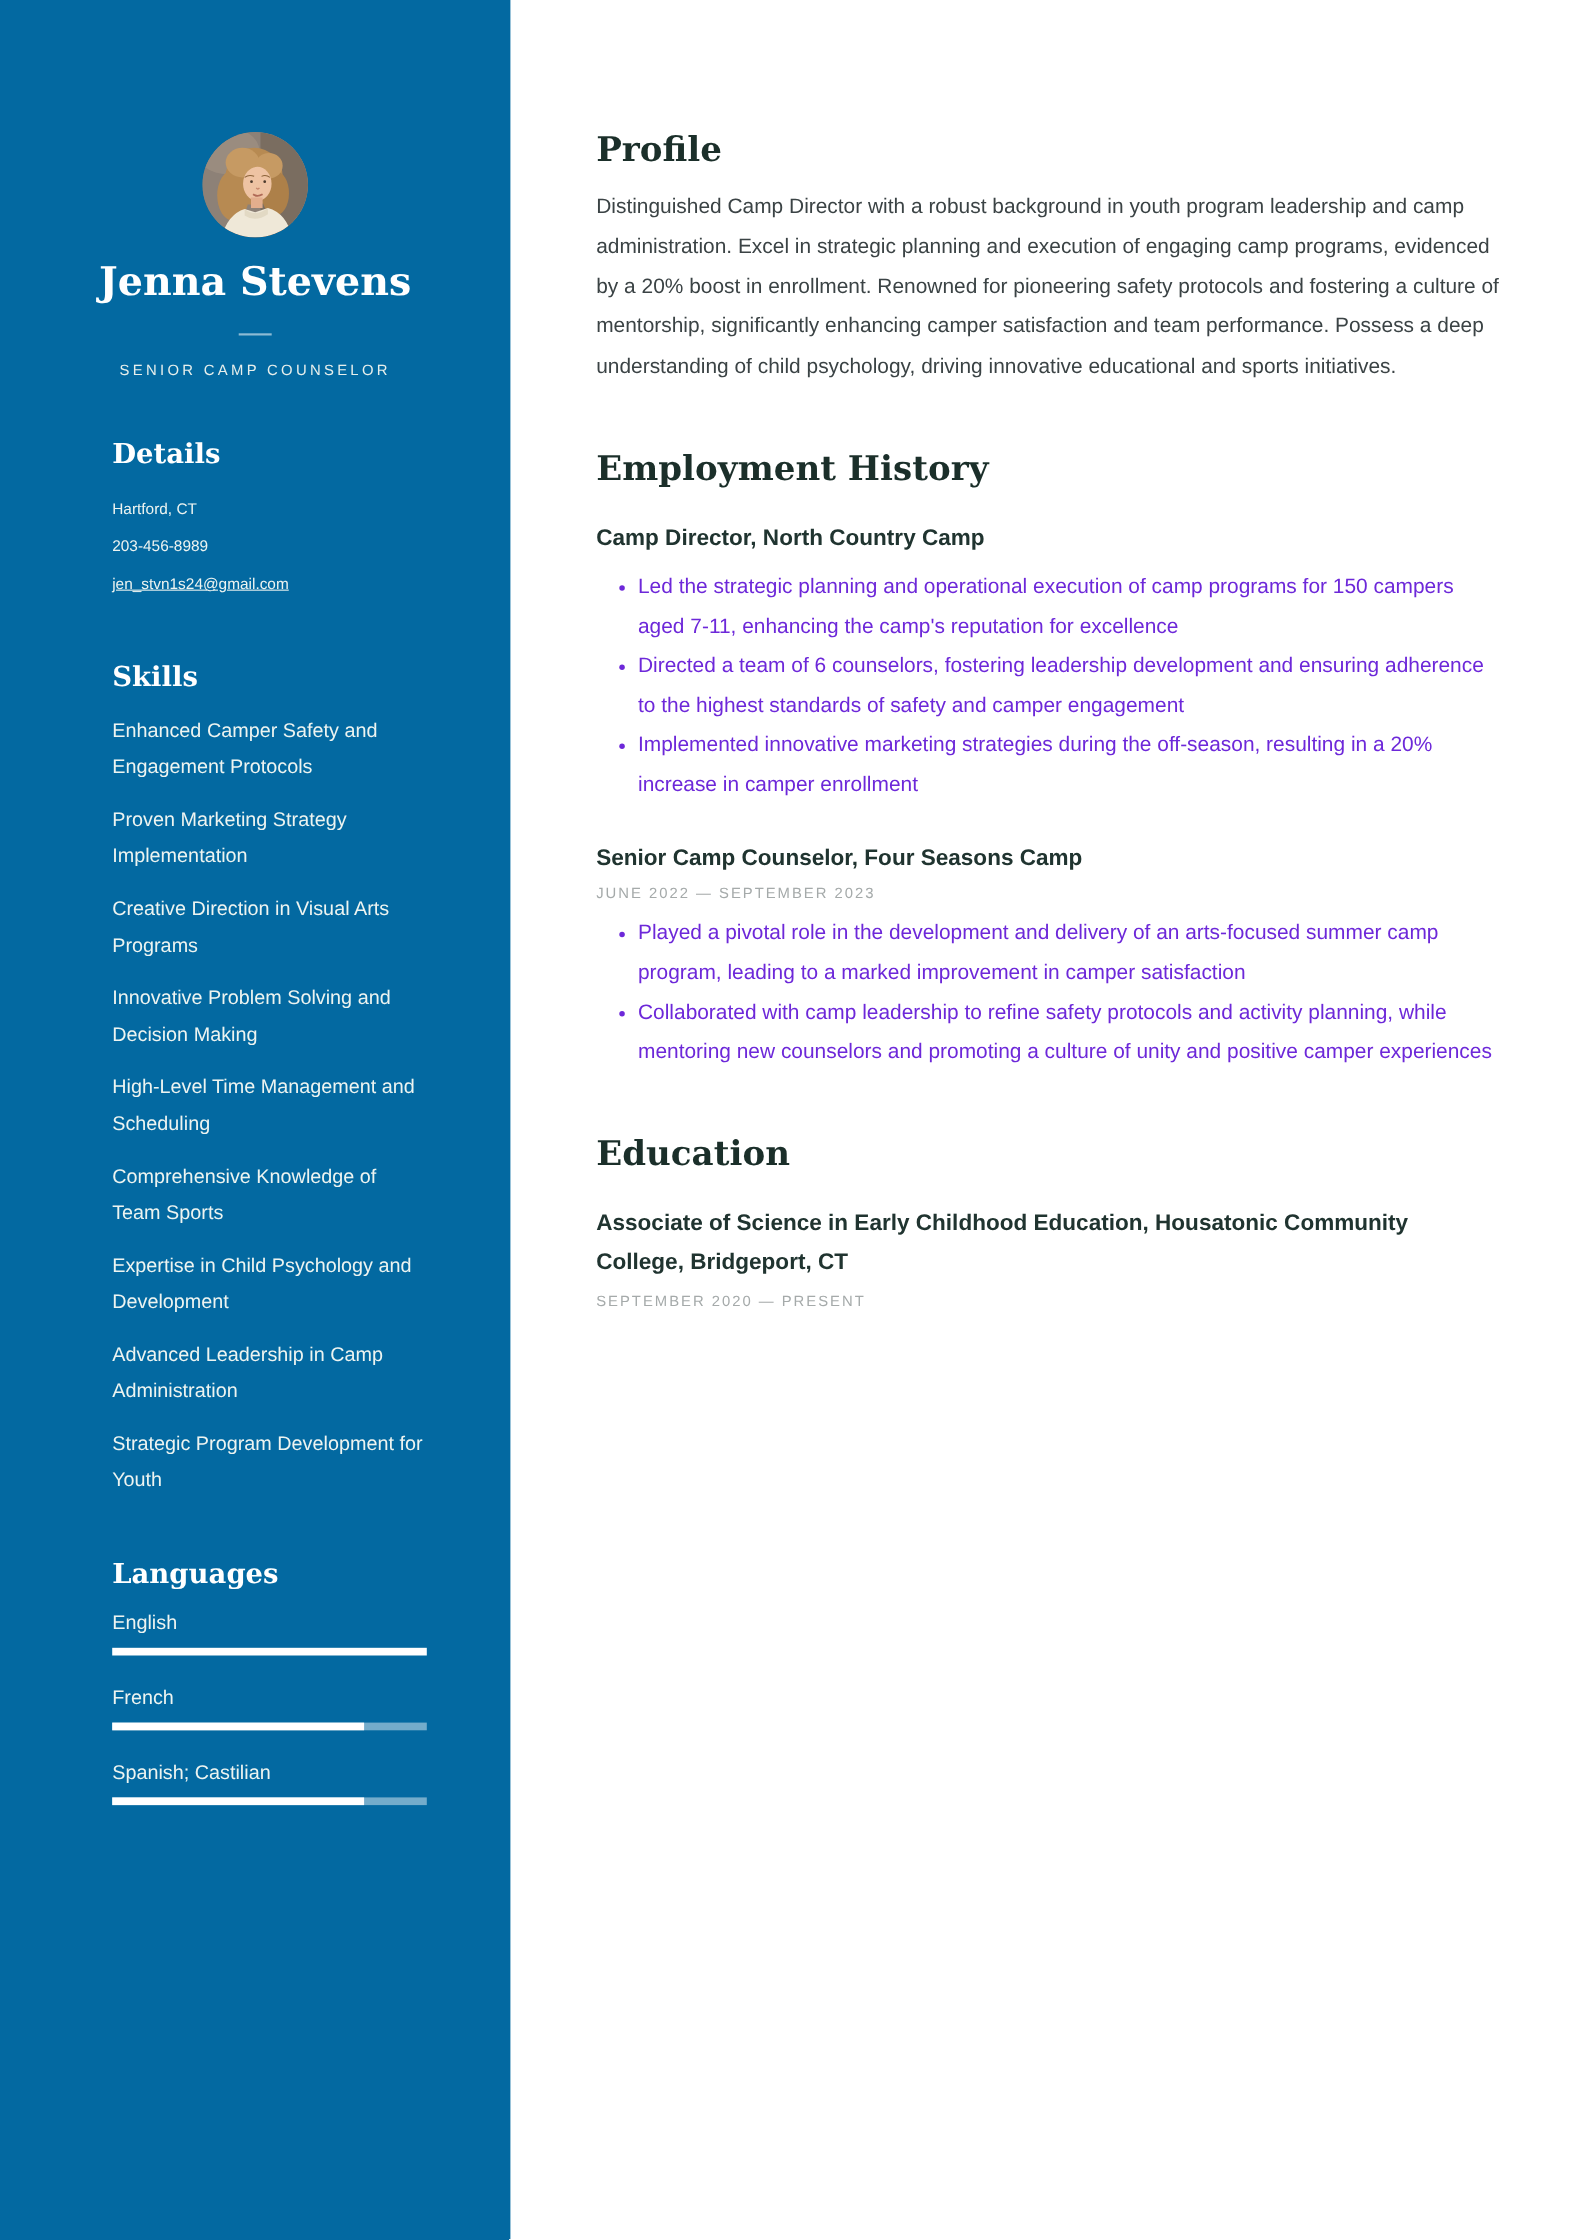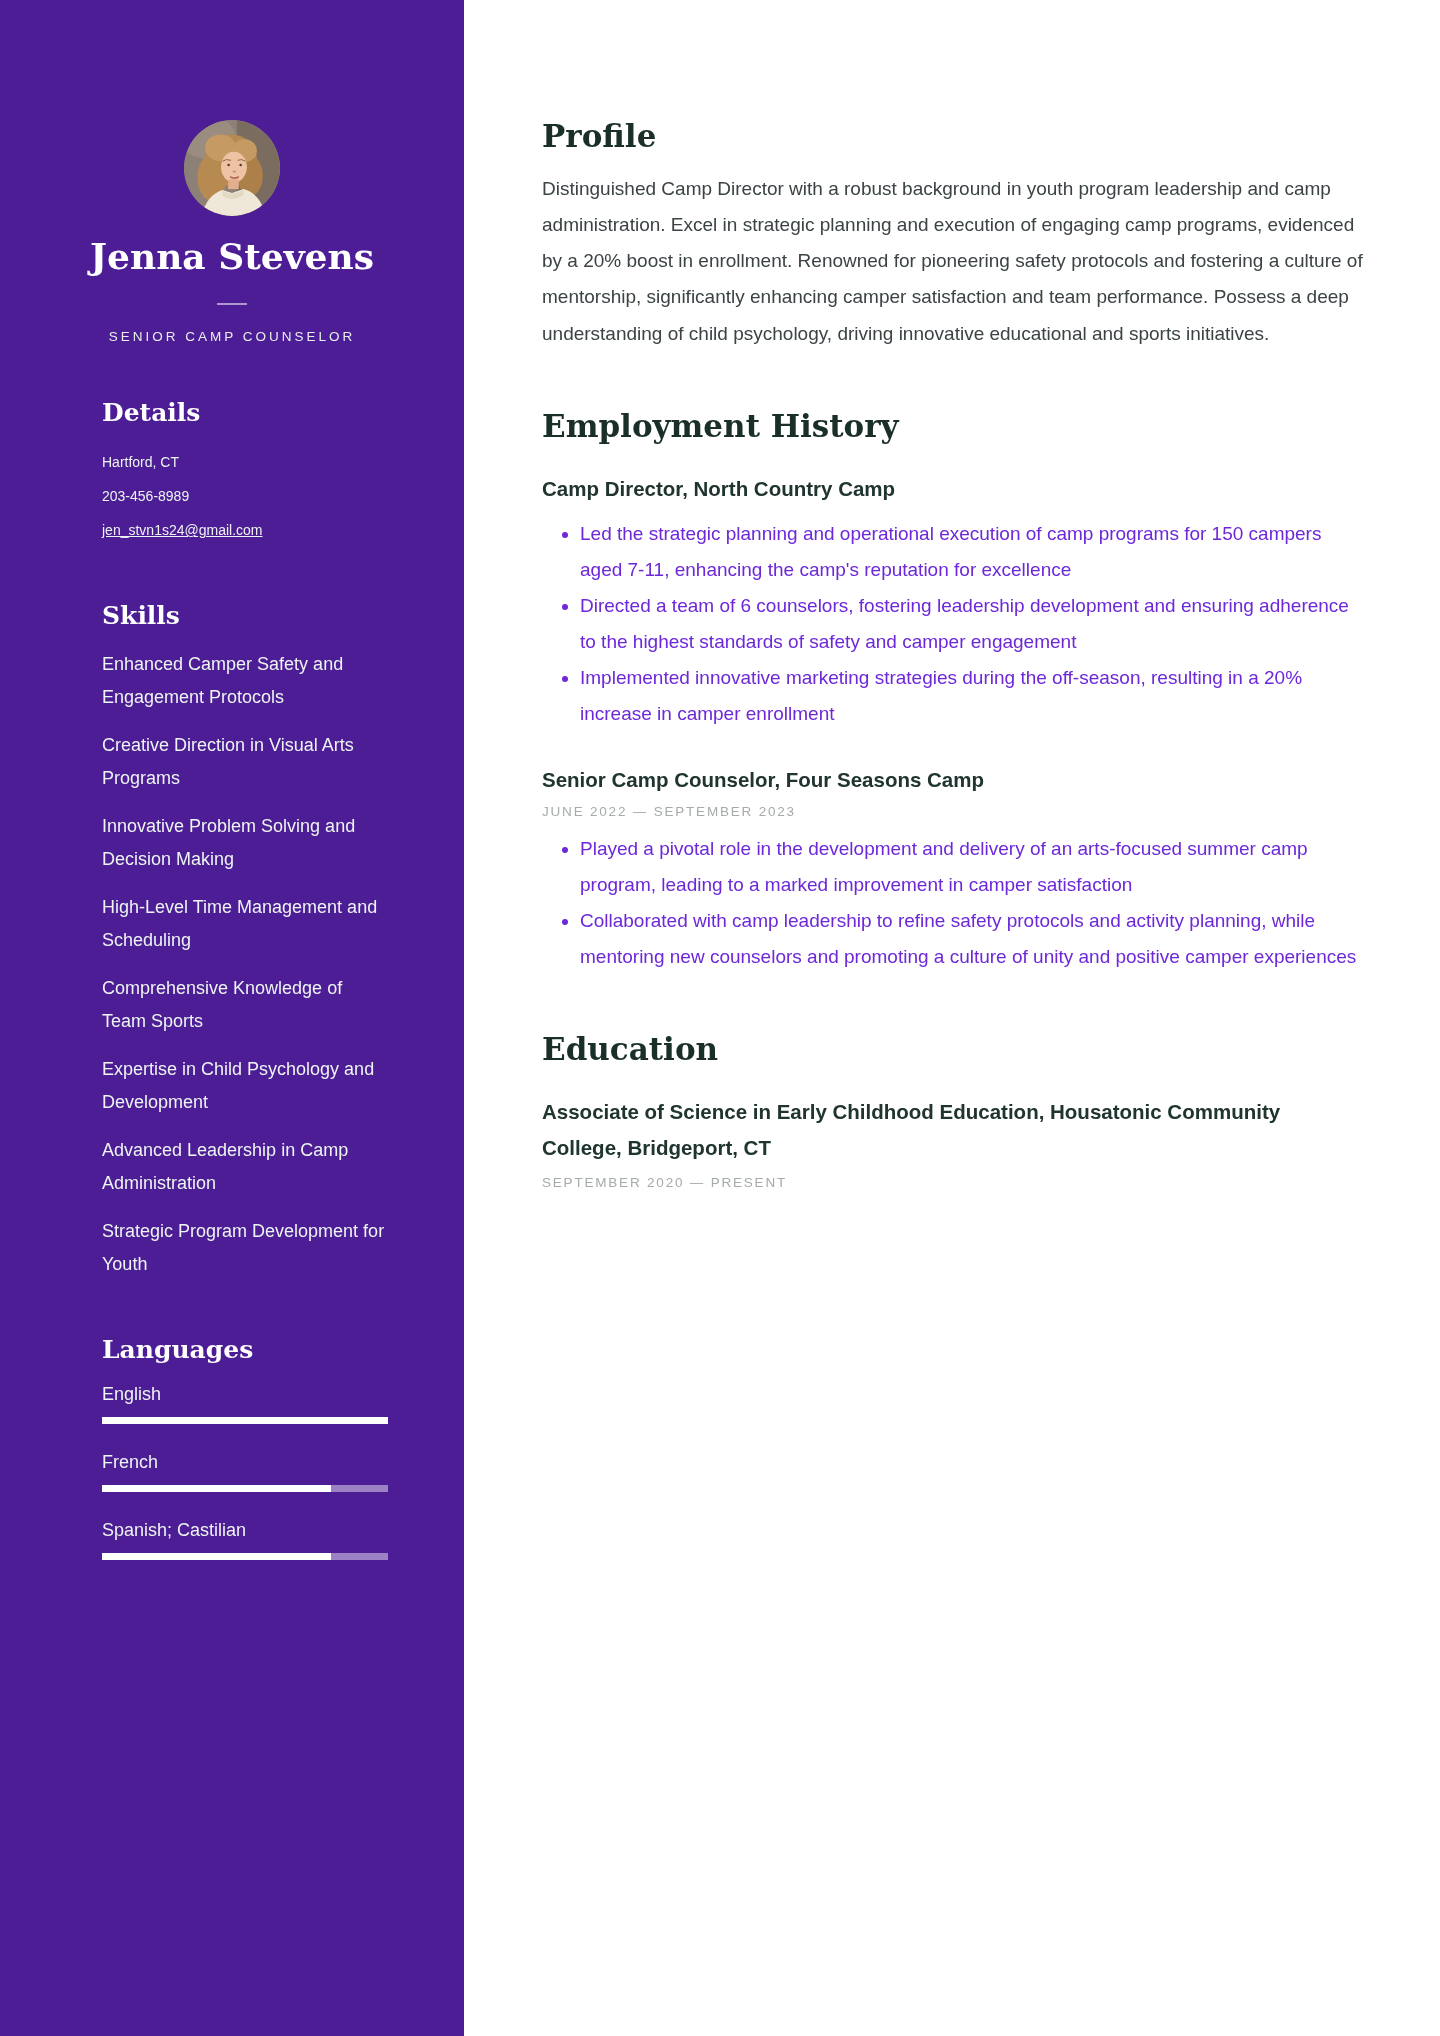--- a/index.html
+++ b/index.html
@@ -1,20 +1,20 @@
 <!DOCTYPE html>
 <html><head>
 <meta charset="utf-8">
 <style>
   html,body{margin:0;padding:0;background:#ffffff;}
   body{width:1440px;font-family:"Liberation Sans","DejaVu Sans",sans-serif;}
   .page{display:flex;width:1440px;height:2036px;background:#ffffff;overflow:hidden;}
 
   
-  .sidebar{width:464px;min-width:464px;background:#4c1d95;color:#edf4f1;box-sizing:border-box;}
+  .sidebar{width:464px;min-width:464px;background:#0369a1;color:#edf4f1;box-sizing:border-box;}
   .side-header{text-align:center;margin-top:120px;}
   .avatar{width:96px;height:96px;border-radius:50%;overflow:hidden;margin:0 auto;background:#8d8177;}
   .avatar svg{display:block;width:100%;height:100%;}
   .name{font-family:"DejaVu Serif","Liberation Serif",serif;font-weight:700;font-size:36px;line-height:1.15;color:#ffffff;margin:20px 12px 0;}
   .divider{width:30px;height:2px;background:rgba(255,255,255,0.55);margin:26px auto 0;}
   .role{margin-top:24px;font-size:13.5px;letter-spacing:3px;color:#e7efec;}
 
   .side-section{margin:54px 76px 0 102px;}
   .side-heading{font-family:"DejaVu Serif","Liberation Serif",serif;font-weight:700;font-size:25px;color:#ffffff;margin:0 0 18px;}
   .contact-line{font-size:14px;line-height:34px;color:#edf4f1;}
@@ -89,20 +89,21 @@
       <div class="contact-line">
         <a href="#" class="email">jen_stvn1s24@gmail.com</a>
       </div>
     </section>
 
     <section class="side-section">
       <h3 class="side-heading">Skills</h3>
       <ul class="skills-list">
 
           <li class="skill-item">Enhanced Camper Safety and Engagement Protocols</li>
+          <li class="skill-item">Proven Marketing Strategy Implementation</li>
           <li class="skill-item">Creative Direction in Visual Arts Programs</li>
           <li class="skill-item">Innovative Problem Solving and Decision Making</li>
           <li class="skill-item">High-Level Time Management and Scheduling</li>
           <li class="skill-item">Comprehensive Knowledge of Team Sports</li>
           <li class="skill-item">Expertise in Child Psychology and Development</li>
           <li class="skill-item">Advanced Leadership in Camp Administration</li>
           <li class="skill-item">Strategic Program Development for Youth</li>
         </ul>
     </section>
 

